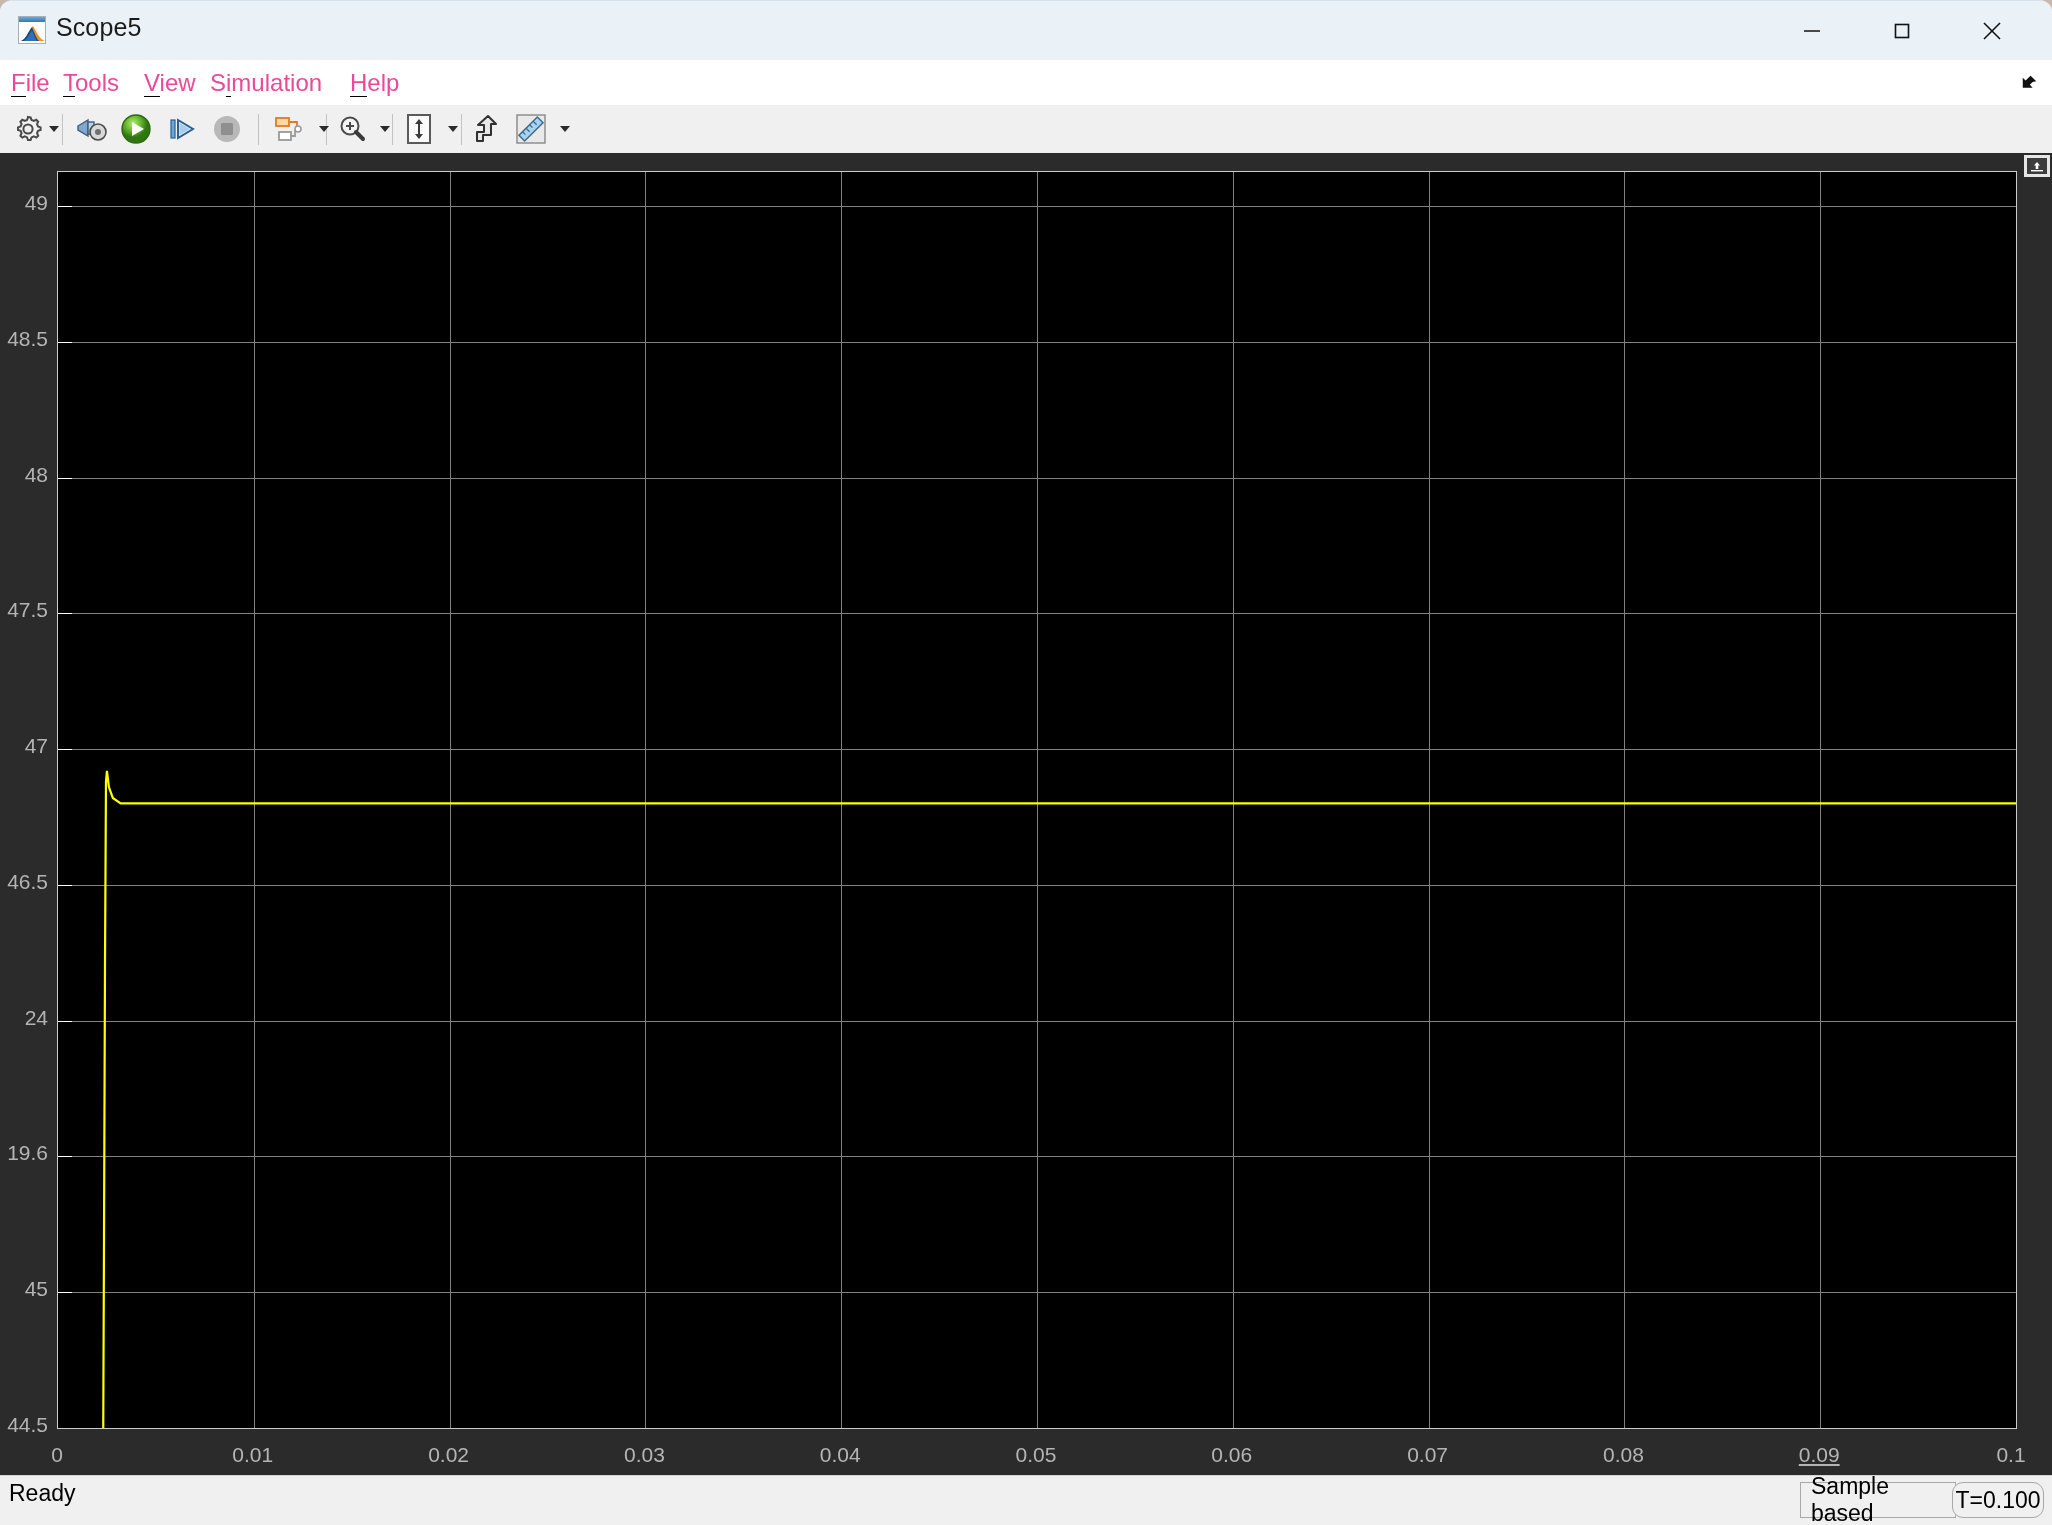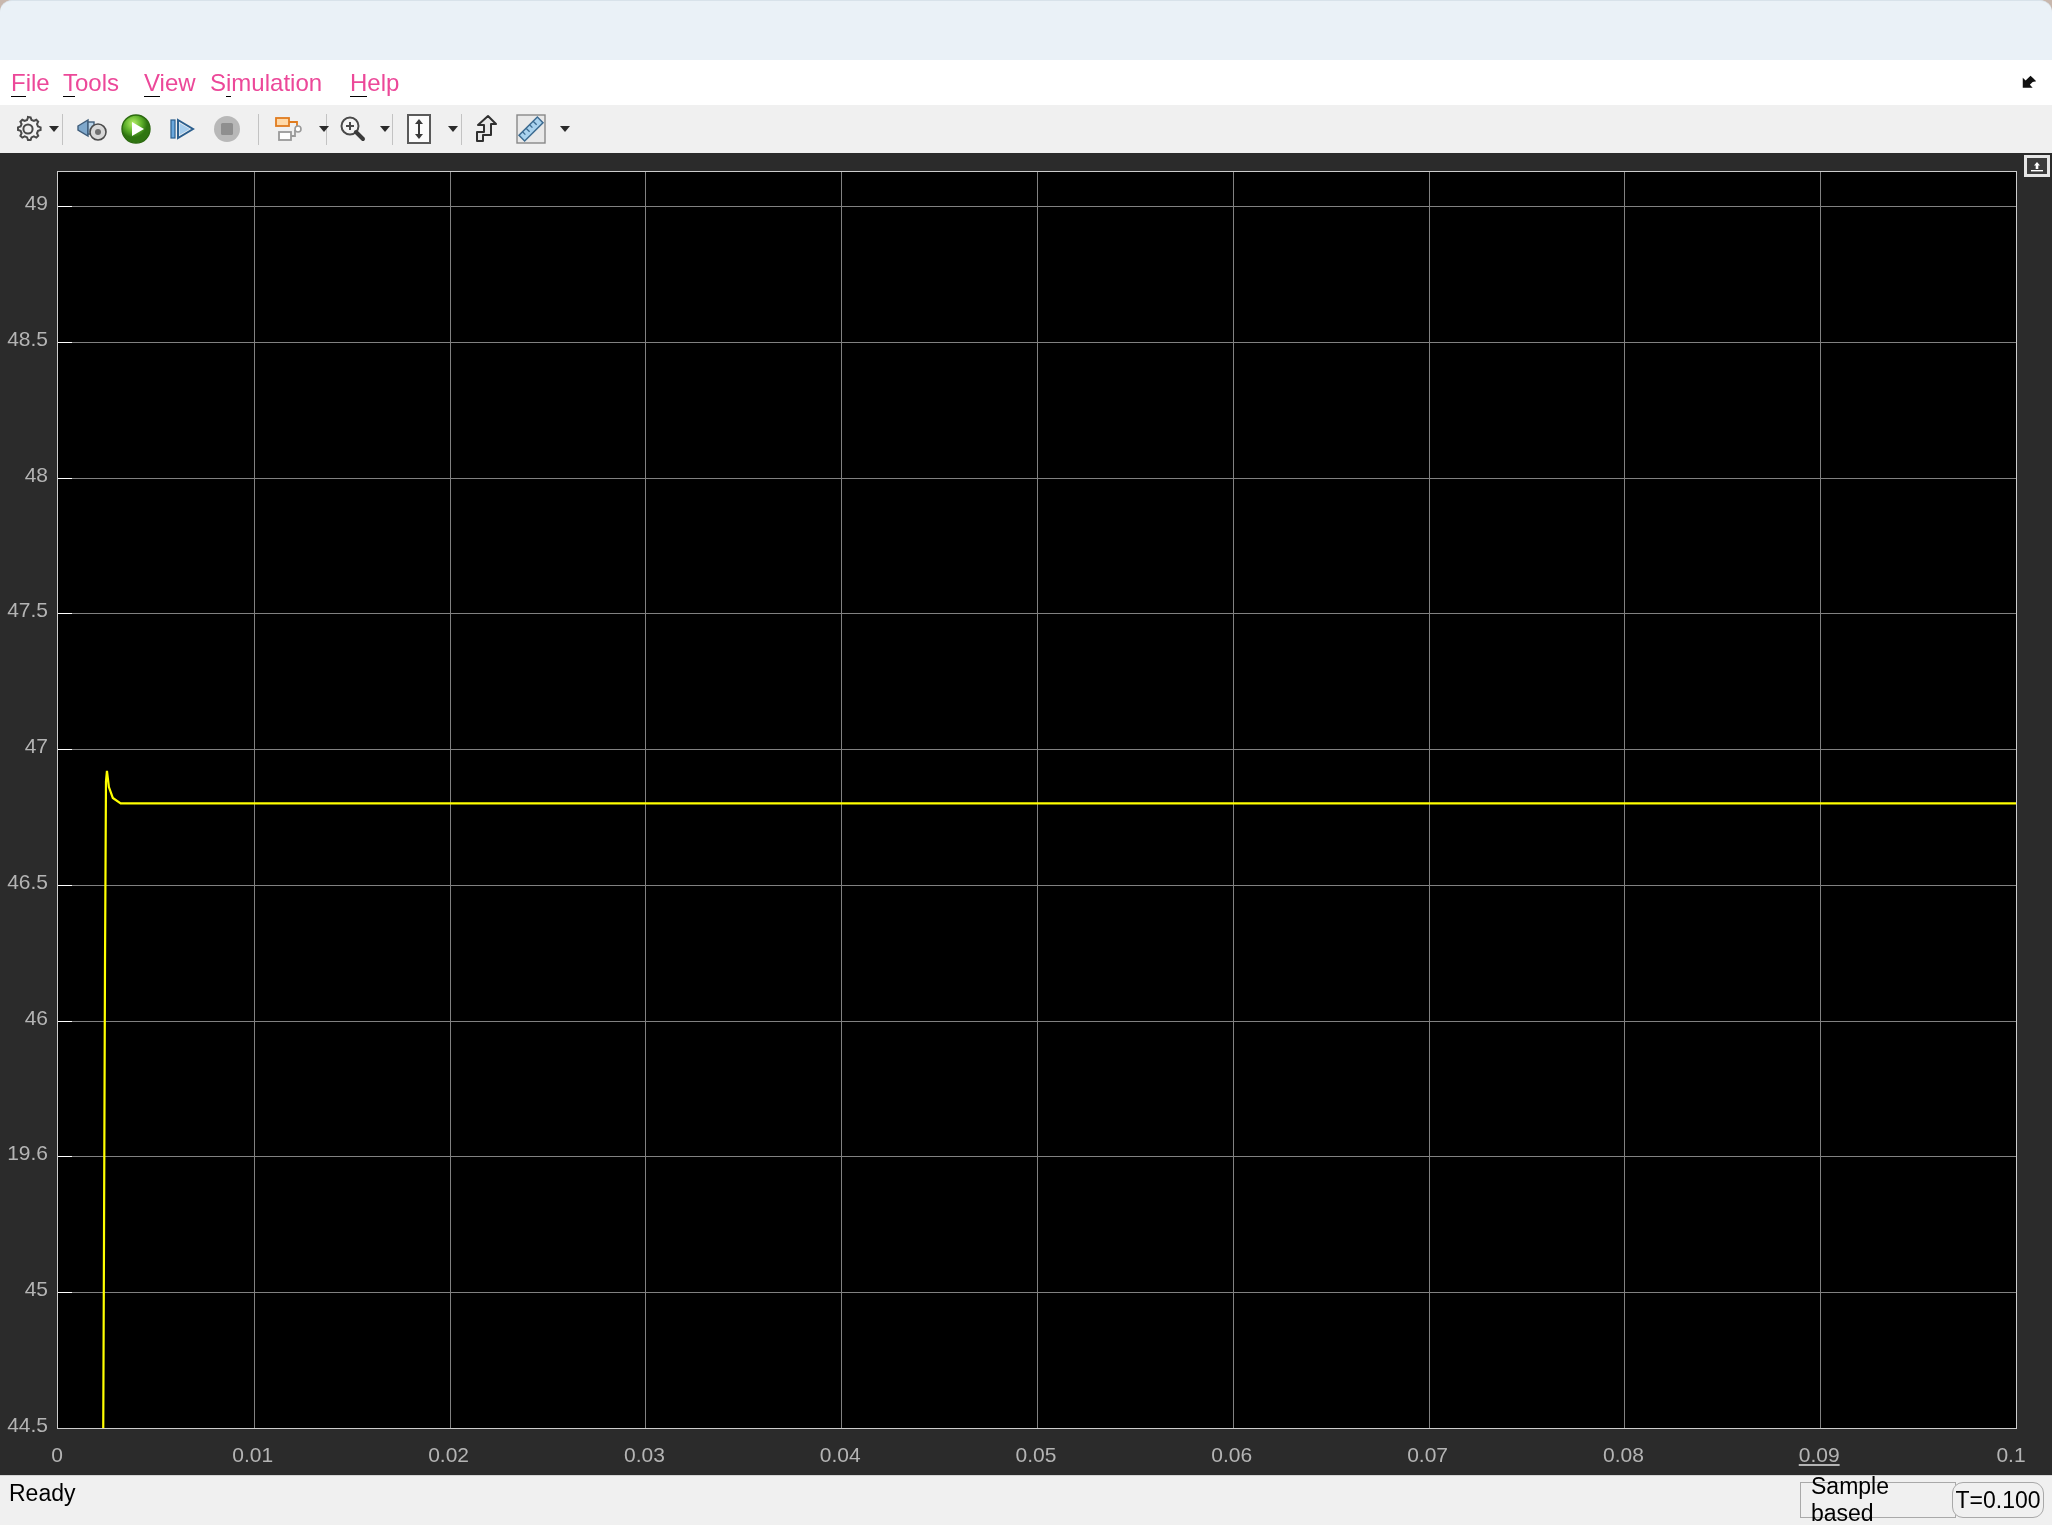--- a/index.html
+++ b/index.html
@@ -232,20 +232,48 @@
   #status-mode { left: 1800px; width: 156px; }
   #status-time { left: 1952px; width: 92px; border-radius: 11px; }
 </style>
 </head>
 <body>
 
 <div id="desktop-backdrop"></div>
 
 <div id="window-chrome">
 
+  <div id="titlebar">
+    <div id="app-icon">
+      <div class="capbar"></div>
+      <svg width="26" height="22" viewBox="0 0 26 22">
+        <path d="M1 19 C6 18 9 9 13 4 C16 9 20 18 25 19 Z" fill="#e8942a"></path>
+        <path d="M1 19 C6 17 8 10 12 5 C14 10 16 16 19 19 Z" fill="#16457a"></path>
+        <path d="M4 19 C7 17 9 12 12 8 C14 12 15 16 17 19 Z" fill="#2f6fb5"></path>
+      </svg>
+    </div>
+    <div id="title-text">Scope5</div>
+
+    <div class="winbtn" id="btn-min">
+      <svg width="24" height="24" viewBox="0 0 24 24">
+        <line x1="4" y1="12" x2="20" y2="12" stroke="#111" stroke-width="1.6"></line>
+      </svg>
+    </div>
+    <div class="winbtn" id="btn-max">
+      <svg width="24" height="24" viewBox="0 0 24 24">
+        <rect x="5.5" y="5.5" width="13" height="13" fill="none" stroke="#111" stroke-width="1.6"></rect>
+      </svg>
+    </div>
+    <div class="winbtn" id="btn-close">
+      <svg width="26" height="26" viewBox="0 0 26 26">
+        <line x1="5" y1="5" x2="21" y2="21" stroke="#111" stroke-width="1.6"></line>
+        <line x1="21" y1="5" x2="5" y2="21" stroke="#111" stroke-width="1.6"></line>
+      </svg>
+    </div>
+  </div>
 
   <div id="menubar">
     <div class="menu-item" id="menu-file"><span class="mn">F</span><span>ile</span></div>
 
     <div class="menu-item" id="menu-tools"><span class="mn">T</span><span>ools</span></div>
 
     <div class="menu-item" id="menu-view"><span class="mn">V</span><span>iew</span></div>
 
     <div class="menu-item" id="menu-simulation"><span>S</span><span class="mn">i</span><span>mulation</span></div>
 
@@ -420,21 +448,21 @@
         </div>
       <svg id="trace-svg" style="position:absolute;left:0;top:0;width:100%;height:100%" preserveAspectRatio="none" viewBox="0 0 1958 1256">
           <polyline points="0.00,1310.31 45.03,1310.31 46.01,1065.90 46.99,794.34 47.97,609.67 48.95,598.81 50.91,615.10 54.82,625.96 62.66,631.39 78.32,631.39 117.48,631.39 195.80,631.39 391.60,631.39 783.20,631.39 1174.80,631.39 1566.40,631.39 1958.00,631.39" fill="none" stroke="#ffff00" stroke-width="2.2" vector-effect="non-scaling-stroke"></polyline>
         </svg>
     </div>
 
     <div id="y-axis">
         <div class="ylabel-wrap" style="top: 1260px;">44.5</div>
         <div class="ylabel-wrap" style="top: 1124.22px;">45</div>
         <div class="ylabel-wrap" style="top: 988.432px;">19.6</div>
-        <div class="ylabel-wrap" style="top: 852.649px;">46</div>
+        <div class="ylabel-wrap" style="top: 852.649px;">24</div>
         <div class="ylabel-wrap" style="top: 716.865px;">46.5</div>
         <div class="ylabel-wrap" style="top: 581.081px;">47</div>
         <div class="ylabel-wrap" style="top: 445.297px;">47.5</div>
         <div class="ylabel-wrap" style="top: 309.514px;">48</div>
         <div class="ylabel-wrap" style="top: 173.73px;">48.5</div>
         <div class="ylabel-wrap" style="top: 37.9459px;">49</div>
       </div>
     <div id="x-axis">
         <div class="xlabel-wrap" style="left: 57px;">0</div>
         <div class="xlabel-wrap" style="left: 252.8px;">0.01</div>

